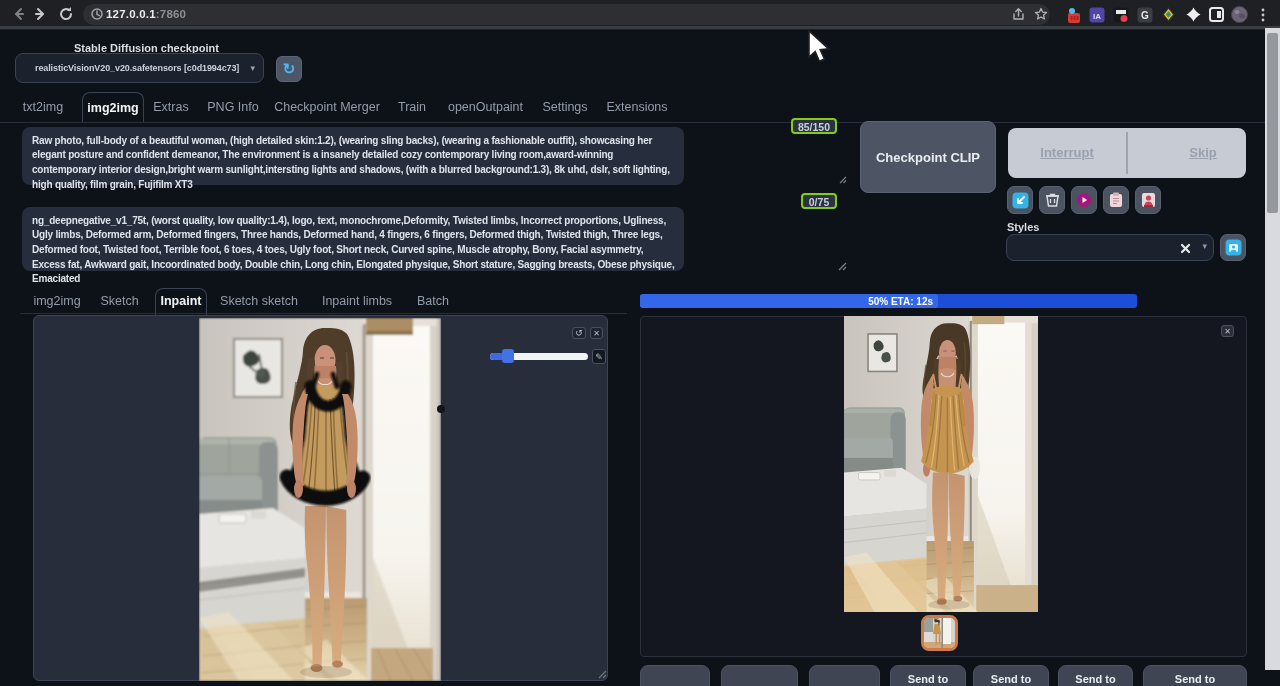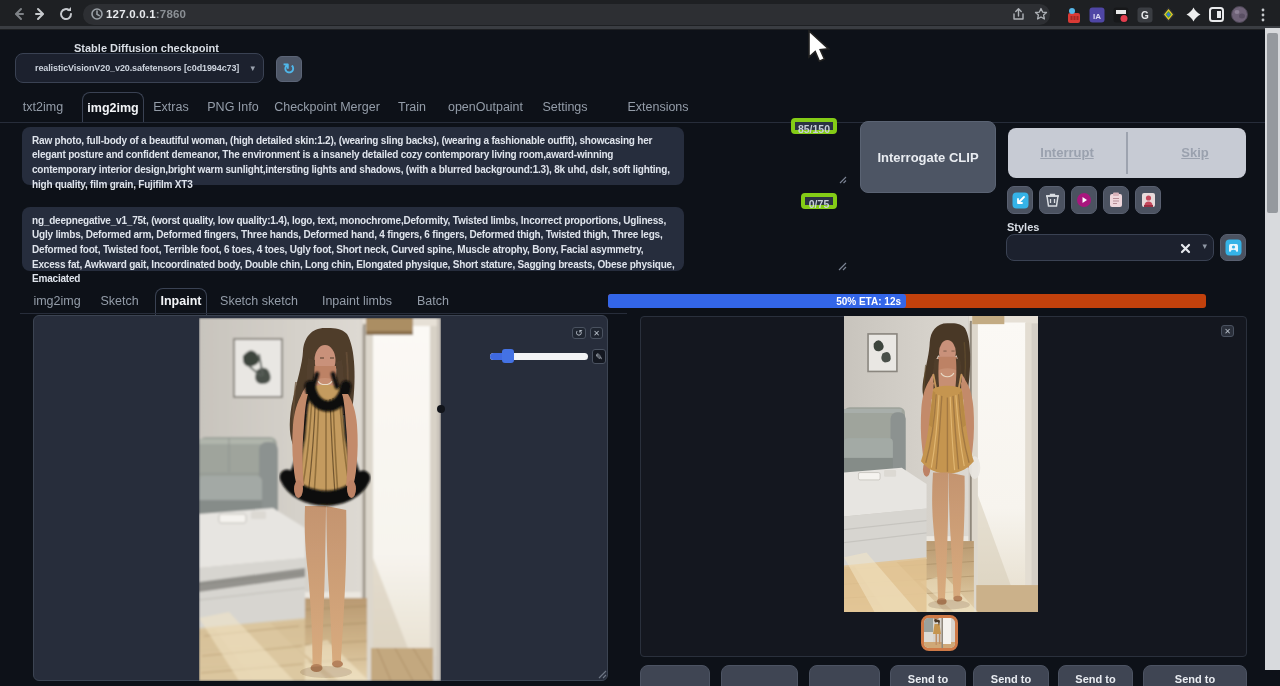--- a/index.html
+++ b/index.html
@@ -27,37 +27,37 @@
   #ckpt-dd .caret { position:absolute; right:8px; top:9px; color:#9aa2ae; font-size:9px; }
   #ckpt-refresh { position:absolute; left:276px; top:56px; width:26px; height:26px; background:#4d5666; border:1px solid #5c6577; border-radius:6px; text-align:center; }
   #ckpt-refresh .ic { color:#4fb7ea; font-size:15px; line-height:24px; font-weight:bold; }
 
   .tabrow { position:absolute; font-size:12.5px; color:#949da9; }
   .tabrow .tab { position:absolute; top:0; height:30px; line-height:30px; text-align:center; }
   .tabrow .sel { color:#f2f4f7; font-weight:bold; border:1px solid #3a4253; border-bottom:none; border-radius:8px 8px 0 0; background:#0d1118; }
   .hr { position:absolute; height:1px; background:#272d3a; }
 
   .ta { position:absolute; left:22px; width:662px; background:#262d3d; border-radius:8px; color:#dfe4ec; font-size:10px; line-height:14.7px; padding:6.5px 9px 0 10px; font-weight:bold; letter-spacing:-0.2px; }
-  .counter { position:absolute; background:#2b3242; border:4px solid #84cc16; border-radius:4px; color:#c9cfd9; font-size:10.5px; font-weight:bold; text-align:center; z-index:5; }
+  .counter { position:absolute; background:#2b3242; border:2px solid #84cc16; border-radius:4px; color:#c9cfd9; font-size:10.5px; font-weight:bold; text-align:center; z-index:5; }
 
   .graybtn { position:absolute; left:860px; width:136px; background:#4d5564; border:1px solid #5a6373; border-radius:8px; color:#e9ecf1; font-size:13px; font-weight:bold; display:flex; align-items:center; justify-content:center; text-align:center; }
 
   #intskip { position:absolute; left:1008px; top:128px; width:238px; height:50px; background:#c7cbd4; border-radius:8px; }
   #intskip .div { position:absolute; left:118px; top:4px; width:2px; height:42px; background:#9da3af; }
   #intskip .t { position:absolute; top:17px; width:118px; text-align:center; font-size:13px; font-weight:bold; color:#9aa1ae;text-decoration:underline; }
 
   .iconbtn { position:absolute; top:186px; width:26px; height:28px; background:#4b5260; border:1px solid #596070; border-radius:7px; display:flex; align-items:center; justify-content:center; }
 
   #styles-dd { position:absolute; left:1006px; top:234px; width:208px; height:27px; background:#1c212e; border:1px solid #3a4253; border-radius:8px; }
   #styles-apply { position:absolute; left:1220px; top:234px; width:26px; height:27px; background:#4b5260; border:1px solid #596070; border-radius:7px; display:flex; align-items:center; justify-content:center; }
 
   
   #canvasbox { position:absolute; left:33px; top:315px; width:575px; height:366px; background:#272d3b; border:1px solid #3c4452; border-radius:6px; }
   
-  #progress { position:absolute; left:608px; top:294px; width:598px; height:14px; background:#c2410c; border-radius:3px; }
+  #progress { position:absolute; left:640px; top:294px; width:497px; height:14px; background:#1d4ed8; border-radius:3px; }
   #progress .fill { position:absolute; left:0; top:0; width:298px; height:14px; background:#3366e8; border-radius:3px; }
   #progress .pt { position:absolute; left:0; top:2px; width:293px; text-align:right; color:#fff; font-size:10px; font-weight:bold; }
   #gallery { position:absolute; left:640px; top:316px; width:607px; height:341px; background:#14171f; border:1px solid #2a303c; border-radius:4px; }
   #thumb { position:absolute; left:921px; top:615px; width:37px; height:36px; border:3px solid #cf7a47; border-radius:8px; overflow:hidden; background:#999; }
   .sendbtn { position:absolute; top:665px; height:34px; background:#3f4553; border:1px solid #4c5362; border-radius:8px; color:#e9ecf1; font-size:11px; font-weight:bold; text-align:center; padding-top:7px; }
 
   .minibox { position:absolute; background:#1f2530; border:1px solid #4a5260; border-radius:3px; color:#b9c0ca; text-align:center; }
 </style>
 </head>
 <body>
@@ -152,34 +152,34 @@
 
   <div class="tabrow" style="left:0; top:92px; width:1280px; height:30px;">
     <div class="tab" style="left:13px; width:60px;">txt2img</div>
     <div class="tab sel" style="left:82px; width:62px;">img2img</div>
     <div class="tab" style="left:148px; width:46px;">Extras</div>
     <div class="tab" style="left:203px; width:60px;">PNG Info</div>
     <div class="tab" style="left:272px; width:110px;">Checkpoint Merger</div>
     <div class="tab" style="left:393px; width:38px;">Train</div>
     <div class="tab" style="left:443px; width:85px;">openOutpaint</div>
     <div class="tab" style="left:539px; width:52px;">Settings</div>
-    <div class="tab" style="left:625px; width:66px;">Extensions</div>
+    <div class="tab" style="left:604px; width:66px;">Extensions</div>
   </div>
   <div class="hr" style="left:0; top:122px; width:1265px;"></div>
 
   <div class="counter" style="left:791px; top:118px; width:46px; height:16px; line-height:14px;">85/150</div>
   <div class="ta" style="top:127px; height:58px;">Raw photo, full-body of a beautiful woman, (high detailed skin:1.2), (wearing sling backs), (wearing a fashionable outfit), showcasing her elegant posture and confident demeanor, The environment is a insanely detailed cozy contemporary living room,award-winning contemporary interior design,bright warm sunlight,intersting lights and shadows, (with a blurred background:1.3), 8k uhd, dslr, soft lighting, high quality, film grain, Fujifilm XT3</div>
   <div class="counter" style="left:801px; top:193px; width:36px; height:16px; line-height:14px;">0/75</div>
   <div class="ta" style="top:207px; height:64px;">ng_deepnegative_v1_75t, (worst quality, low quality:1.4), logo, text, monochrome,Deformity, Twisted limbs, Incorrect proportions, Ugliness, Ugly limbs, Deformed arm, Deformed fingers, Three hands, Deformed hand, 4 fingers, 6 fingers, Deformed thigh, Twisted thigh, Three legs, Deformed foot, Twisted foot, Terrible foot, 6 toes, 4 toes, Ugly foot, Short neck, Curved spine, Muscle atrophy, Bony, Facial asymmetry, Excess fat, Awkward gait, Incoordinated body, Double chin, Long chin, Elongated physique, Short stature, Sagging breasts, Obese physique, Emaciated</div>
 
-  <div class="graybtn" style="top:121px; height:72px;">Interrogate CLIP</div>
+  <div class="graybtn" style="top:121px; height:72px;">Checkpoint CLIP</div>
   <div id="intskip">
       <div class="div"></div>
       <div class="t" style="left:0;">Interrupt</div>
-      <div class="t" style="left:128px;">Skip</div>
+      <div class="t" style="left:136px;">Skip</div>
     </div>
 
   <div class="iconbtn" style="left:1007px;">
       <svg width="17" height="17" viewBox="0 0 17 17">
         <rect x="0.5" y="0.5" width="16" height="16" rx="4" fill="#35b3e7"></rect>
         <path d="M12 5 L6 11 M6 11 v-4 M6 11 h4" stroke="#fff" stroke-width="1.8" fill="none" stroke-linecap="round"></path>
       </svg>
     </div>
   <div class="iconbtn" style="left:1039px;">
       <svg width="15" height="16" viewBox="0 0 15 16">

